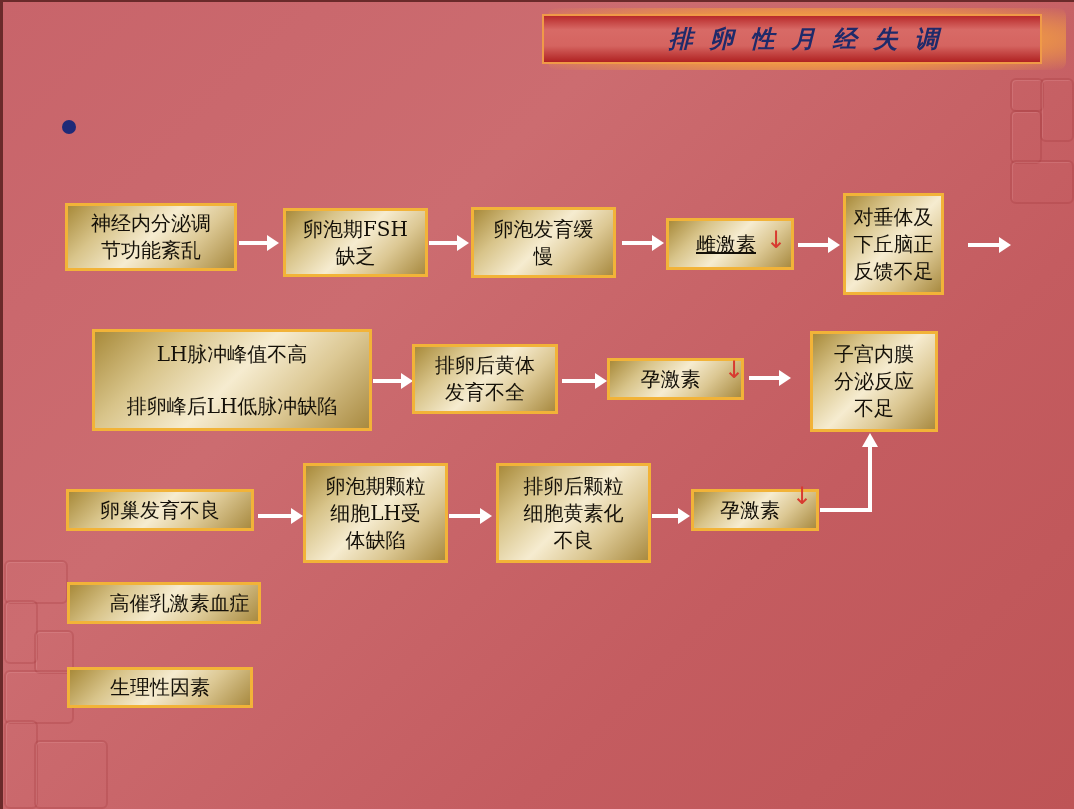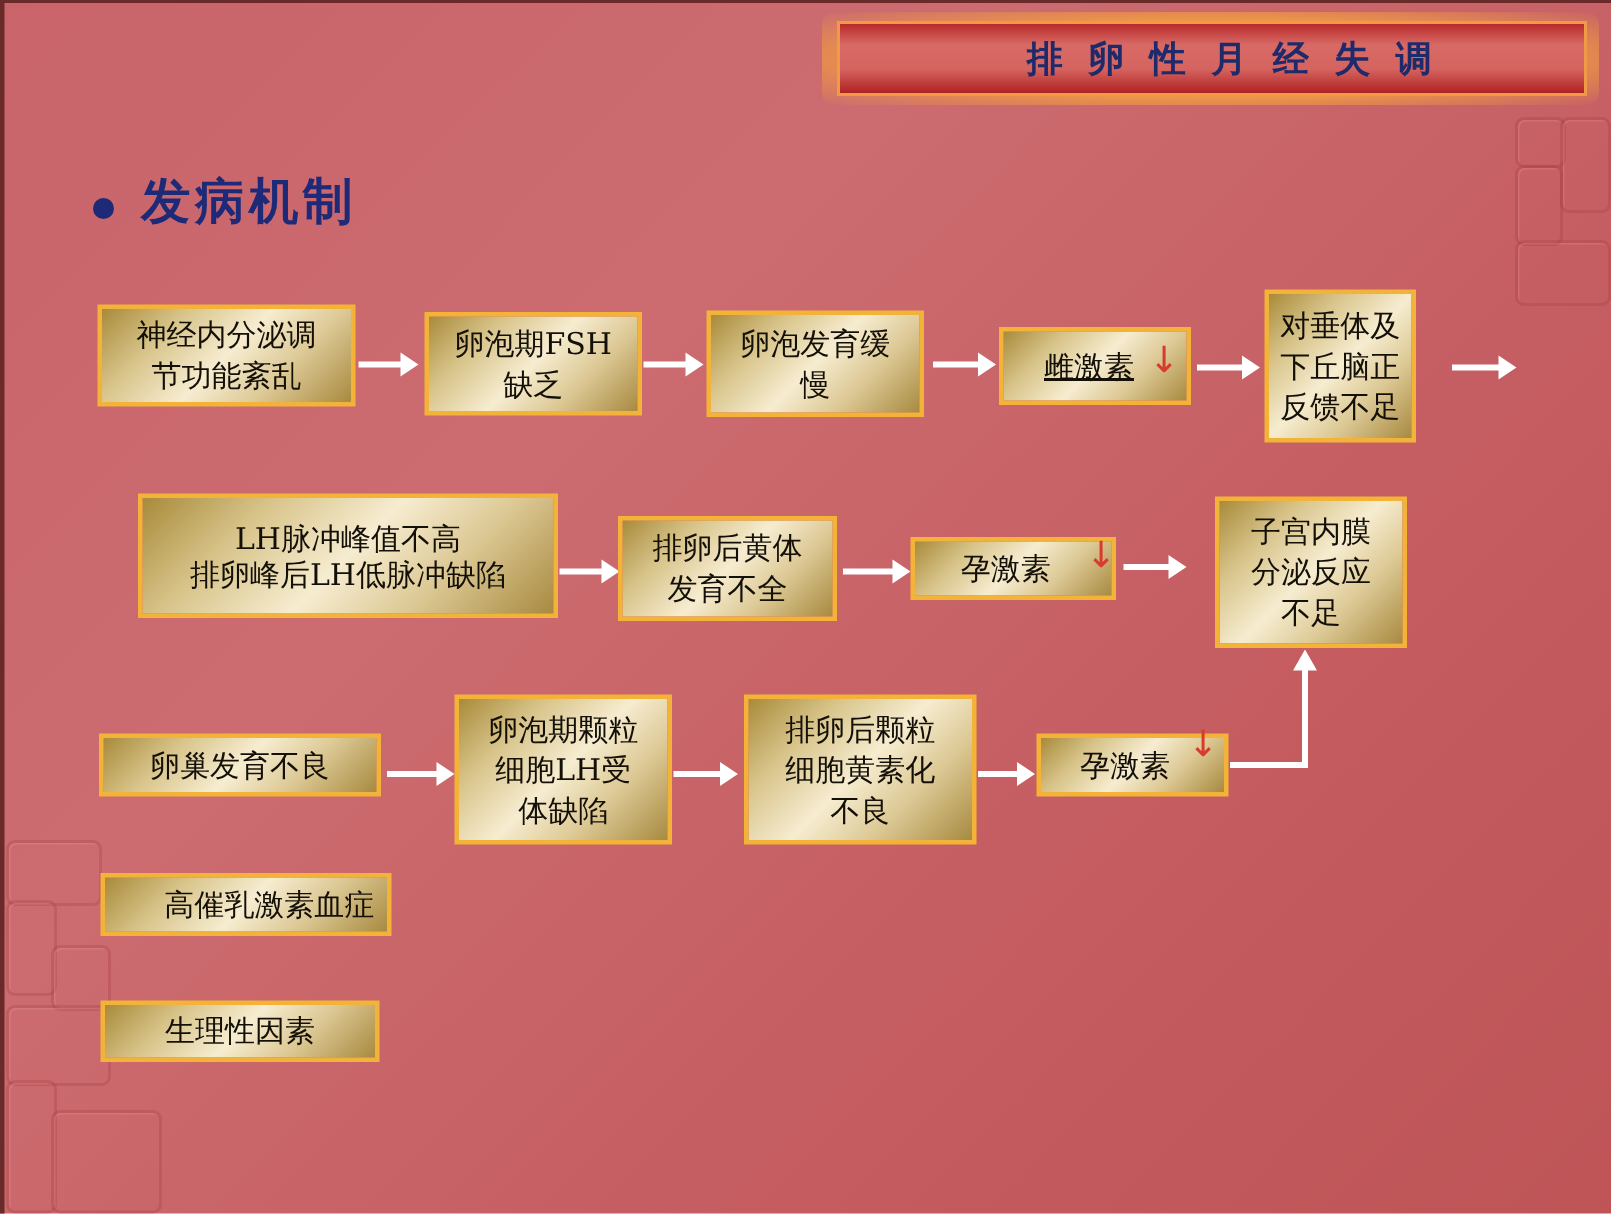--- a/index.html
+++ b/index.html
@@ -10,24 +10,24 @@
   }
   .frame-left { position:absolute; left:0; top:0; width:3px; height:809px; background:#6a2a2a; }
   .frame-top { position:absolute; left:0; top:0; width:1074px; height:2px; background:#6a2a2a; }
   .lattice { position:absolute; border:2px solid rgba(160,50,55,0.25); border-radius:6px; box-shadow: inset 1px 1px 0 rgba(255,200,200,0.15); }
   .title-banner-outer {
     position:absolute; left:548px; top:8px; width:518px; height:62px;
     background: radial-gradient(ellipse at center, #f0a050 0%, #ec9448 60%, rgba(230,140,80,0.0) 100%);
     border-radius:8px;
   }
   .title-banner {
-    position:absolute; left:560px; top:16px; width:496px; height:46px;
+    position:absolute; left:544px; top:16px; width:496px; height:46px;
     background: linear-gradient(180deg, #b82a2a 0%, #d86a66 30%, #d56460 65%, #b02222 100%);
     box-shadow: 0 0 0 2px #f09a48;
-    display:flex; align-items:center; justify-content:center;
+    display:flex; align-items:center; justify-content:center;font-style:italic;
   }
   .title-text {
     font-family: "DejaVu Sans", sans-serif; font-weight:bold; font-size:24px;
     color:#1f2a6a; letter-spacing:17px; padding-left:40px;
   }
   .heading { position:absolute; left:62px; top:112px; display:flex; align-items:center; }
   .bullet { width:14px; height:14px; border-radius:50%; background:#1e2a78; margin-right:18px; margin-top:8px; }
   .heading-text { font-family:"DejaVu Sans", sans-serif; font-weight:bold; font-size:33px; color:#1e2a78; letter-spacing:3px; }
   .box {
     position:absolute; box-sizing:border-box;
@@ -63,21 +63,20 @@
 <div class="lattice" style="left:4px;top:720px;width:30px;height:85px;"></div>
 <div class="lattice" style="left:34px;top:740px;width:70px;height:65px;"></div>
 
 <div class="title-banner-outer"></div>
 <div class="title-banner">
   <span class="title-text">排卵性月经失调</span>
 </div>
 
 <div class="heading">
   <span class="bullet"></span>
-  <span class="heading-text">发病机制</span>
 </div>
 
 <div class="box" style="left:65px;top:203px;width:172px;height:68px;">神经内分泌调
 节功能紊乱</div>
 <div class="arrow" style="left:239px;top:241px;width:30px;"></div>
 <div class="box" style="left:283px;top:208px;width:145px;height:69px;">卵泡期FSH
 缺乏</div>
 <div class="arrow" style="left:429px;top:241px;width:30px;"></div>
 <div class="box" style="left:471px;top:207px;width:145px;height:71px;">卵泡发育缓
 慢</div>
@@ -85,21 +84,21 @@
 <div class="box" style="left:666px;top:218px;width:128px;height:52px;">
   <span style="margin-left:-8px;text-decoration:underline;">雌激素</span>
 </div>
 <span class="down-arrow" style="left:766px;top:228px;">↓</span>
 <div class="arrow" style="left:798px;top:243px;width:32px;"></div>
 <div class="box" style="left:843px;top:193px;width:101px;height:102px;">对垂体及
 下丘脑正
 反馈不足</div>
 <div class="arrow" style="left:968px;top:243px;width:33px;"></div>
 
-<div class="box" style="left:92px;top:329px;width:280px;height:83px;line-height:24px;">LH脉冲峰值不高
+<div class="box" style="left:92px;top:329px;width:280px;height:102px;line-height:52px;">LH脉冲峰值不高
 排卵峰后LH低脉冲缺陷</div>
 <div class="arrow" style="left:373px;top:379px;width:30px;"></div>
 <div class="box" style="left:412px;top:344px;width:146px;height:70px;">排卵后黄体
 发育不全</div>
 <div class="arrow" style="left:562px;top:379px;width:35px;"></div>
 <div class="box" style="left:607px;top:358px;width:137px;height:42px;">
   <span style="margin-left:-10px;">孕激素</span>
 </div>
 <span class="down-arrow" style="left:724px;top:358px;">↓</span>
 <div class="arrow" style="left:749px;top:376px;width:32px;"></div>

